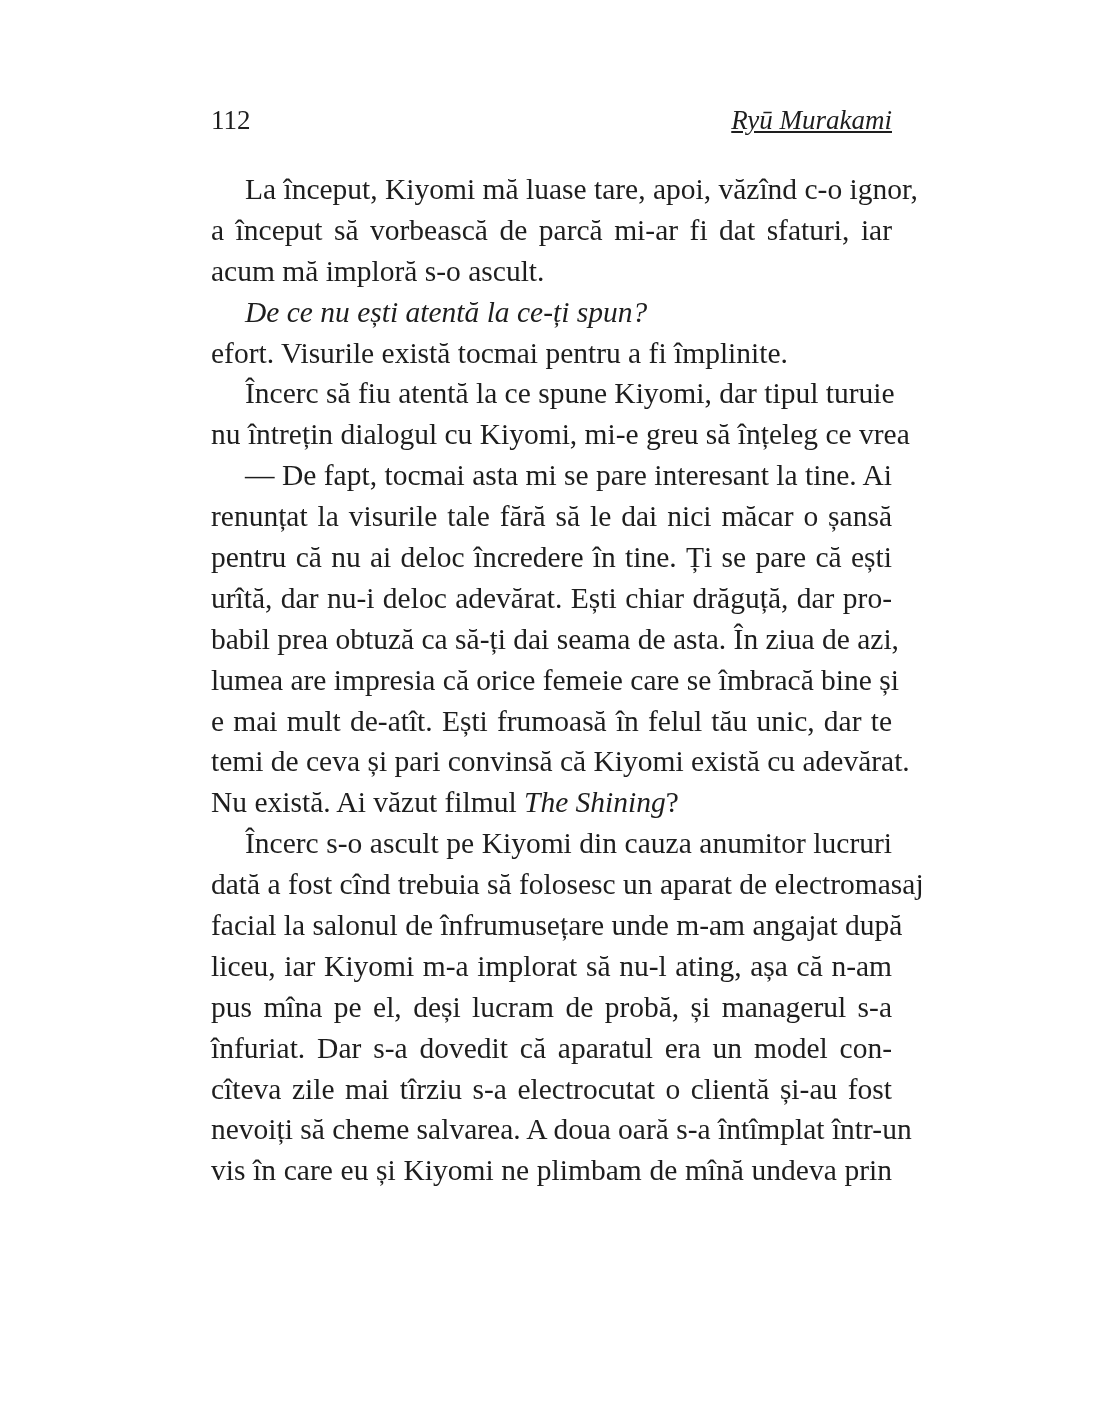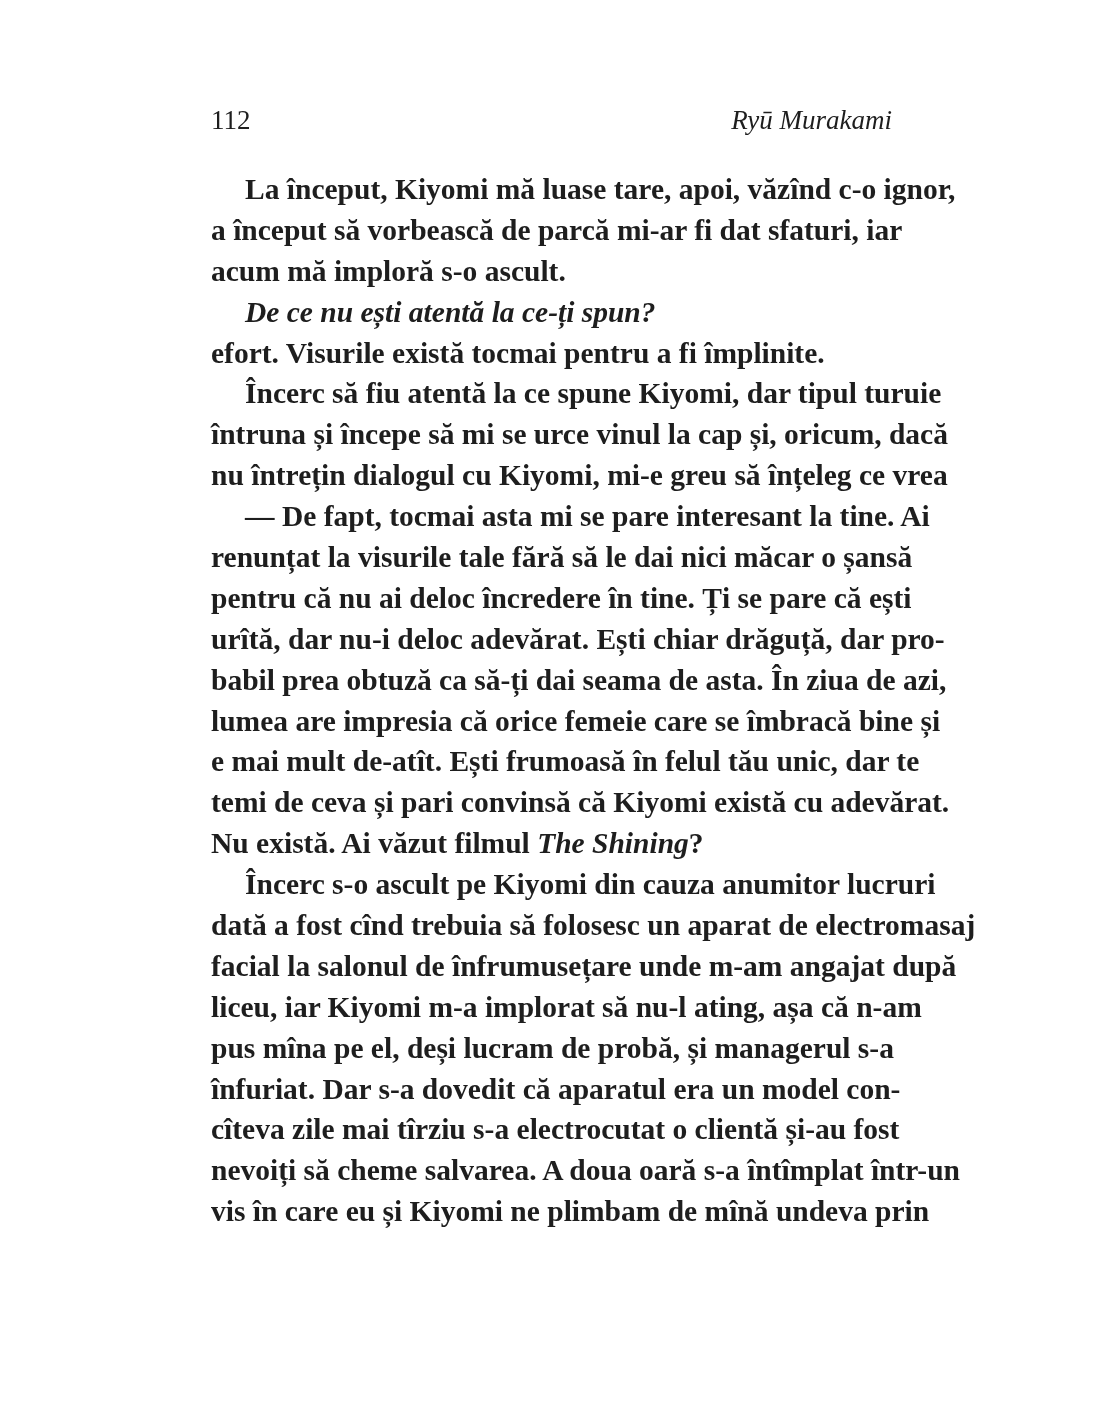--- a/index.html
+++ b/index.html
@@ -25,35 +25,35 @@
       display: flex;
       justify-content: space-between;
       align-items: baseline;
       font-size: 27px;
       line-height: 40px;
       height: 40px;
       margin-bottom: 29px;
     }
     .running-head .author {
       font-style: italic;
+      text-decoration: underline;
     }
     .body-text {
       font-size: 29.5px;
       line-height: 40.9px;
       text-align: justify;
       hyphens: manual;
     }
     .body-text .line {
       display: block;
       text-align: justify;
       text-align-last: justify;
       white-space: nowrap;
       overflow: visible;
       height: 40.9px;
-      font-weight: bold;
     }
     .body-text .line.last {
       text-align-last: left;
     }
     .body-text .line.indent {
       padding-left: 34px;
     }
     .it { font-style: italic; }
   </style>
 </head>
@@ -76,21 +76,20 @@
     <div>
       <span class="line indent last it">De ce nu ești atentă la ce-ți spun?</span>
     </div>
 
     <div>
       <span class="line last">efort. Visurile există tocmai pentru a fi împlinite.</span>
     </div>
 
     <div>
       <span class="line indent">Încerc să fiu atentă la ce spune Kiyomi, dar tipul turuie</span>
-      <span class="line">întruna și începe să mi se urce vinul la cap și, oricum, dacă</span>
       <span class="line">nu întrețin dialogul cu Kiyomi, mi-e greu să înțeleg ce vrea</span>
     </div>
 
     <div>
       <span class="line indent">— De fapt, tocmai asta mi se pare interesant la tine. Ai</span>
       <span class="line">renunțat la visurile tale fără să le dai nici măcar o șansă</span>
       <span class="line">pentru că nu ai deloc încredere în tine. Ți se pare că ești</span>
       <span class="line">urîtă, dar nu-i deloc adevărat. Ești chiar drăguță, dar pro-</span>
       <span class="line">babil prea obtuză ca să-ți dai seama de asta. În ziua de azi,</span>
       <span class="line">lumea are impresia că orice femeie care se îmbracă bine și</span>

